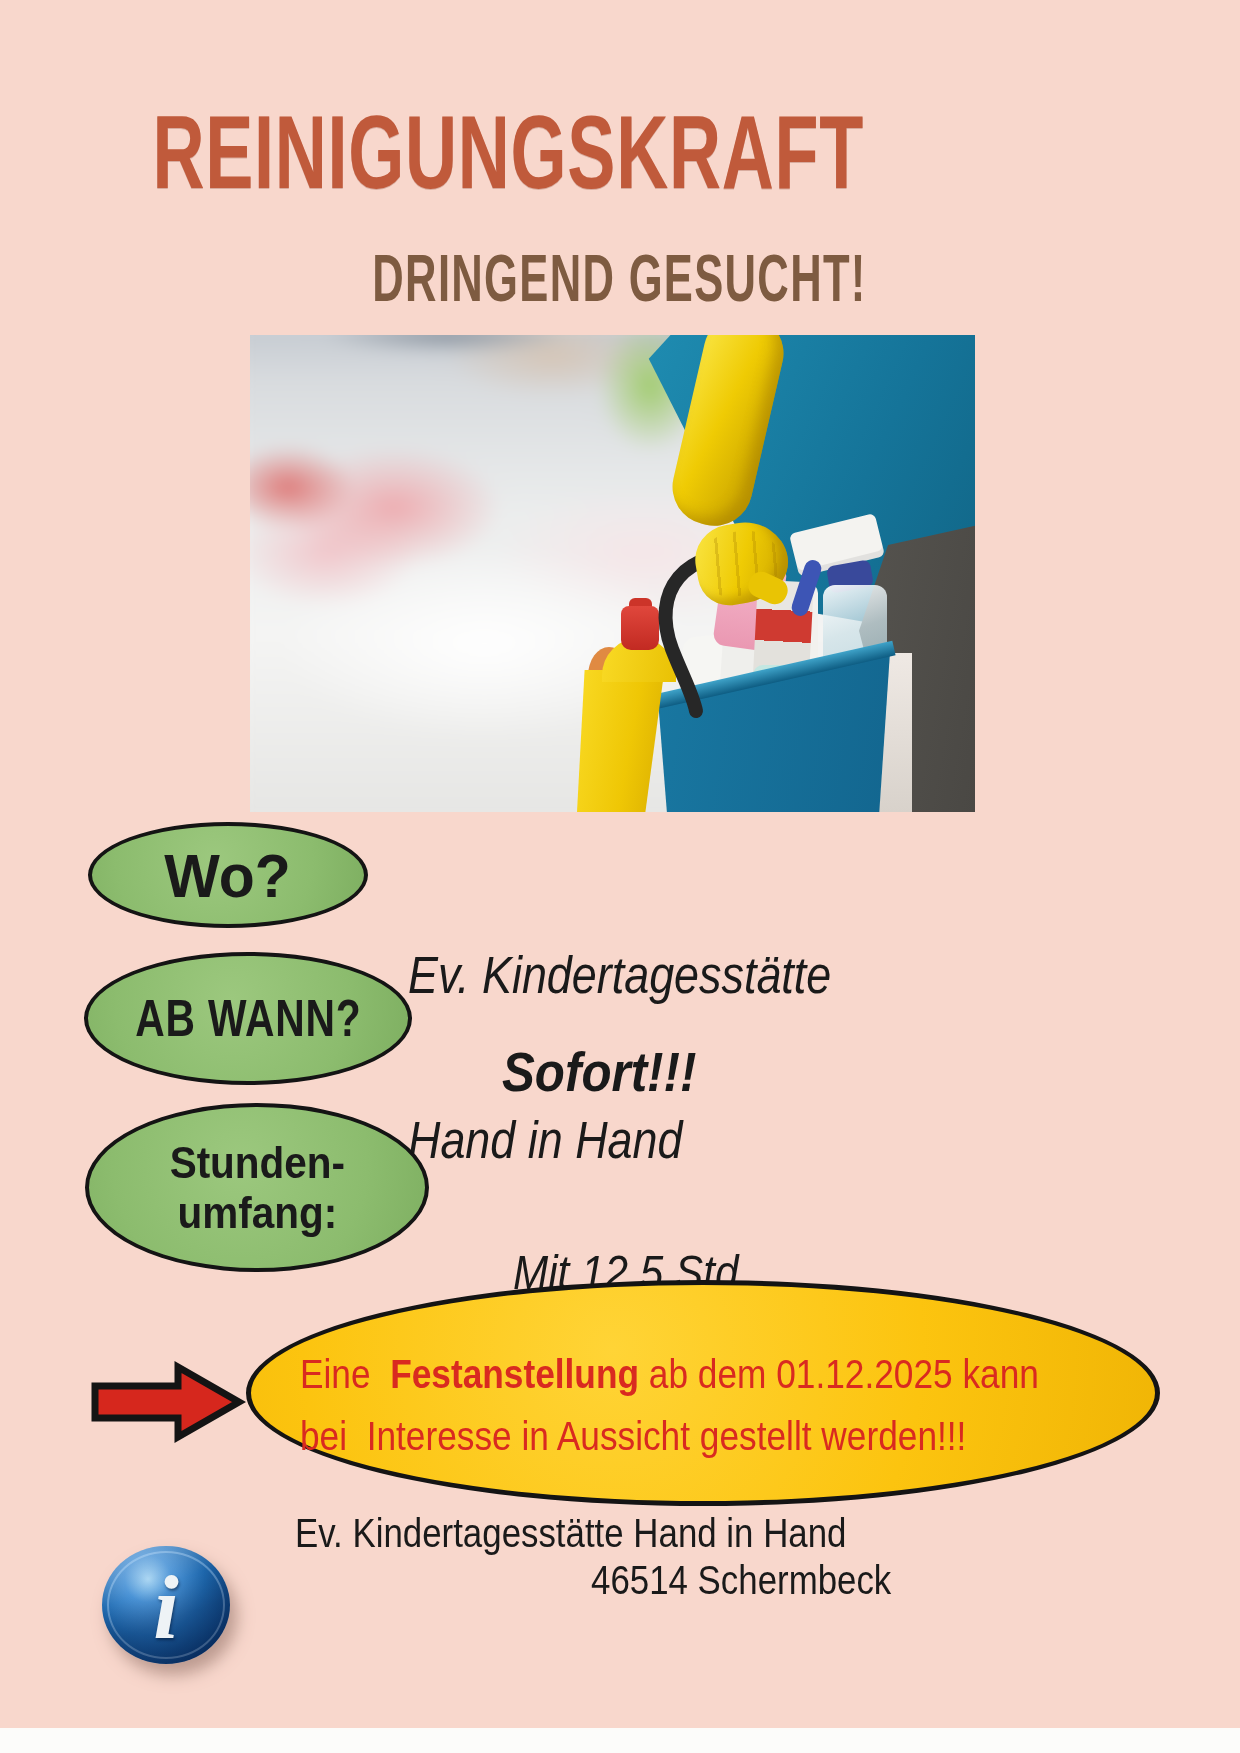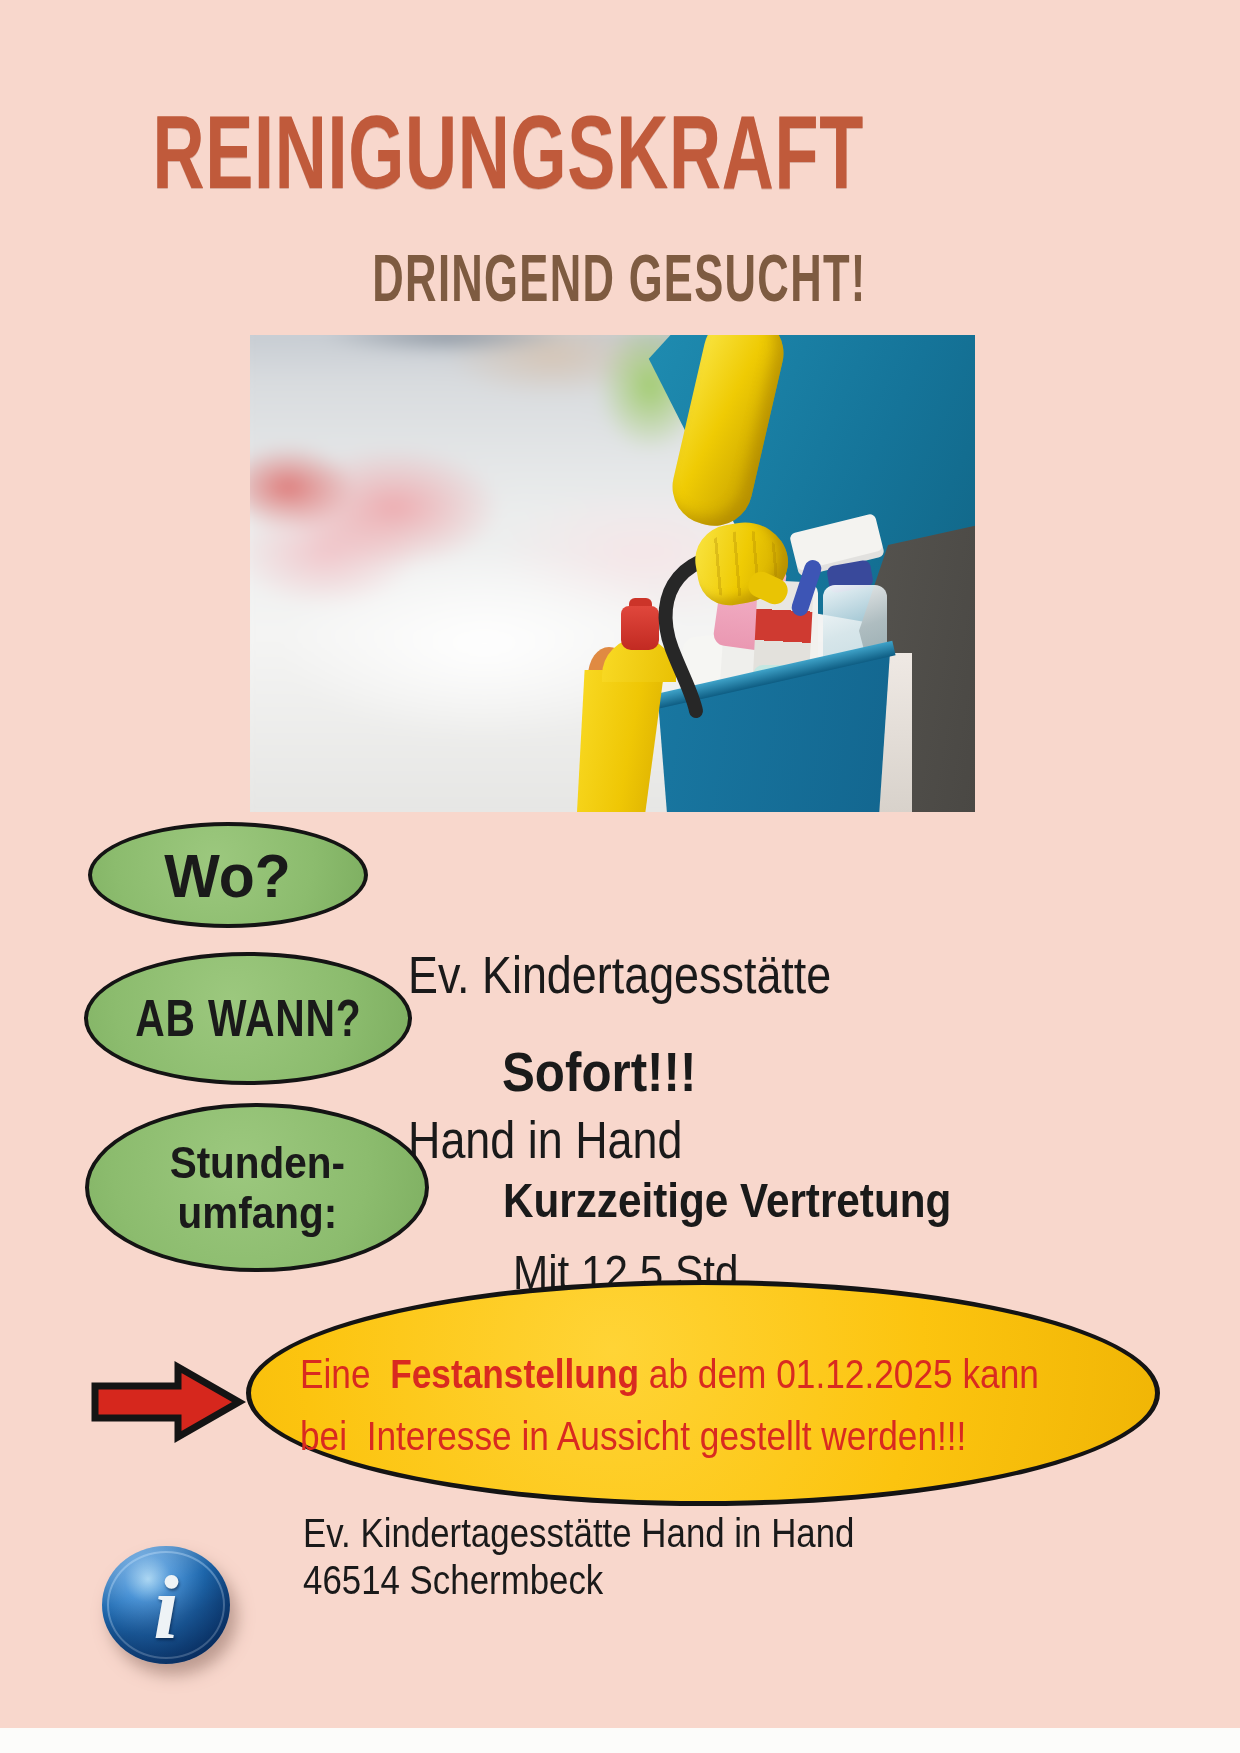--- a/index.html
+++ b/index.html
@@ -105,21 +105,21 @@
     display:flex;align-items:center;justify-content:center;flex-direction:column;
     box-sizing:border-box;
   }
   .bubble-1{left:88px;top:822px;width:280px;height:106px;}
   .bubble-2{left:84px;top:952px;width:328px;height:133px;}
   .bubble-3{left:85px;top:1103px;width:344px;height:169px;}
   .bubble-wo{font-size:62px;font-weight:bold;transform:scaleX(.95);}
   .bubble-abwann{font-size:51px;font-weight:bold;letter-spacing:1px;transform:scaleX(.80);}
   .bubble-stunden{font-size:44px;font-weight:bold;line-height:50px;text-align:center;transform:scaleX(.92);}
   
-  .answer{position:absolute;white-space:pre;}
+  .answer{position:absolute;white-space:pre;font-style:italic;}
   .cond{display:inline-block;transform:scaleX(.88);transform-origin:0 50%;white-space:pre;}
   .ans-wo{left:408px;top:838px;font-size:51px;line-height:55px;}
   .ans-sofort{left:440px;top:974px;font-size:56px;font-weight:bold;}
   .ans-kurz{left:450px;top:1118px;font-size:48px;font-weight:bold;}
   .ans-mit{left:460px;top:1190px;font-size:48px;}
   
   .highlight-ellipse{
     position:absolute;left:246px;top:1280px;width:914px;height:226px;
     border:5px solid var(--outline_black,#141414);border-radius:50%;
     background:radial-gradient(circle at 40% 30%, #ffd436, var(--highlight_yellow,#fcc40f) 55%, #f0b505);
@@ -140,21 +140,21 @@
   }
   .info-icon::before{content:"";position:absolute;inset:5px;border-radius:50%;border:2px solid rgba(200,228,255,.35);}
   .info-icon::after{content:"";position:absolute;inset:0;border-radius:50%;
     background:linear-gradient(160deg,rgba(255,255,255,.35) 0%,rgba(255,255,255,0) 38%,rgba(0,0,30,.18) 60%,rgba(0,0,30,.32) 100%);}
   .info-glyph{
     position:absolute;left:0;top:2px;width:100%;height:100%;
     display:flex;align-items:center;justify-content:center;
     font-family:"Liberation Serif",serif;font-style:italic;font-weight:bold;
     font-size:92px;color:#eef3f6;z-index:2;text-shadow:1px 2px 3px rgba(0,20,50,.55);
   }
-  .contact{position:absolute;left:303px;top:1510px;font-size:41px;line-height:47px;}
+  .contact{position:absolute;left:295px;top:1510px;font-size:41px;line-height:47px;text-align:right;}
   .contact div{white-space:pre;}
   .scan-strip{position:absolute;left:0;top:1728px;width:100%;height:25px;background:#fcfcfa;}
 </style>
 </head>
 <body>
 
 <div class="page">
 
   <div class="title">
     <span>REINIGUNGSKRAFT</span>
@@ -206,23 +206,20 @@
     <span class="bubble-abwann">AB WANN?</span>
   </div>
   <div class="answer ans-sofort">
     <span class="cond">Sofort!!!</span>
   </div>
 
   <div class="bubble bubble-3">
     <span class="bubble-stunden"><span>Stunden-</span><br>
     <span>umfang:</span></span>
   </div>
-  <div class="answer ans-kurz">
-    <span class="cond">Kurzzeitige Vertretung</span>
-  </div>
   <div class="answer ans-mit">
     <span class="cond">Mit 12,5 Std.</span>
   </div>
 
   <svg class="arrow" width="156" height="84" viewBox="0 0 156 84">
     <polygon points="5,26 88,26 88,7 149,42 88,77 88,58 5,58" fill="#d6271d" stroke="#141414" stroke-width="7" stroke-linejoin="miter"></polygon>
   </svg>
   <div class="highlight-ellipse"></div>
   <div class="hl-line hl-1"><span class="cond"><span>Eine  </span><span class="hl-bold">Festanstellung</span><span> ab dem 01.12.2025 kann</span></span></div>
   <div class="hl-line hl-2"><span class="cond">bei  Interesse in Aussicht gestellt werden!!!</span></div>

